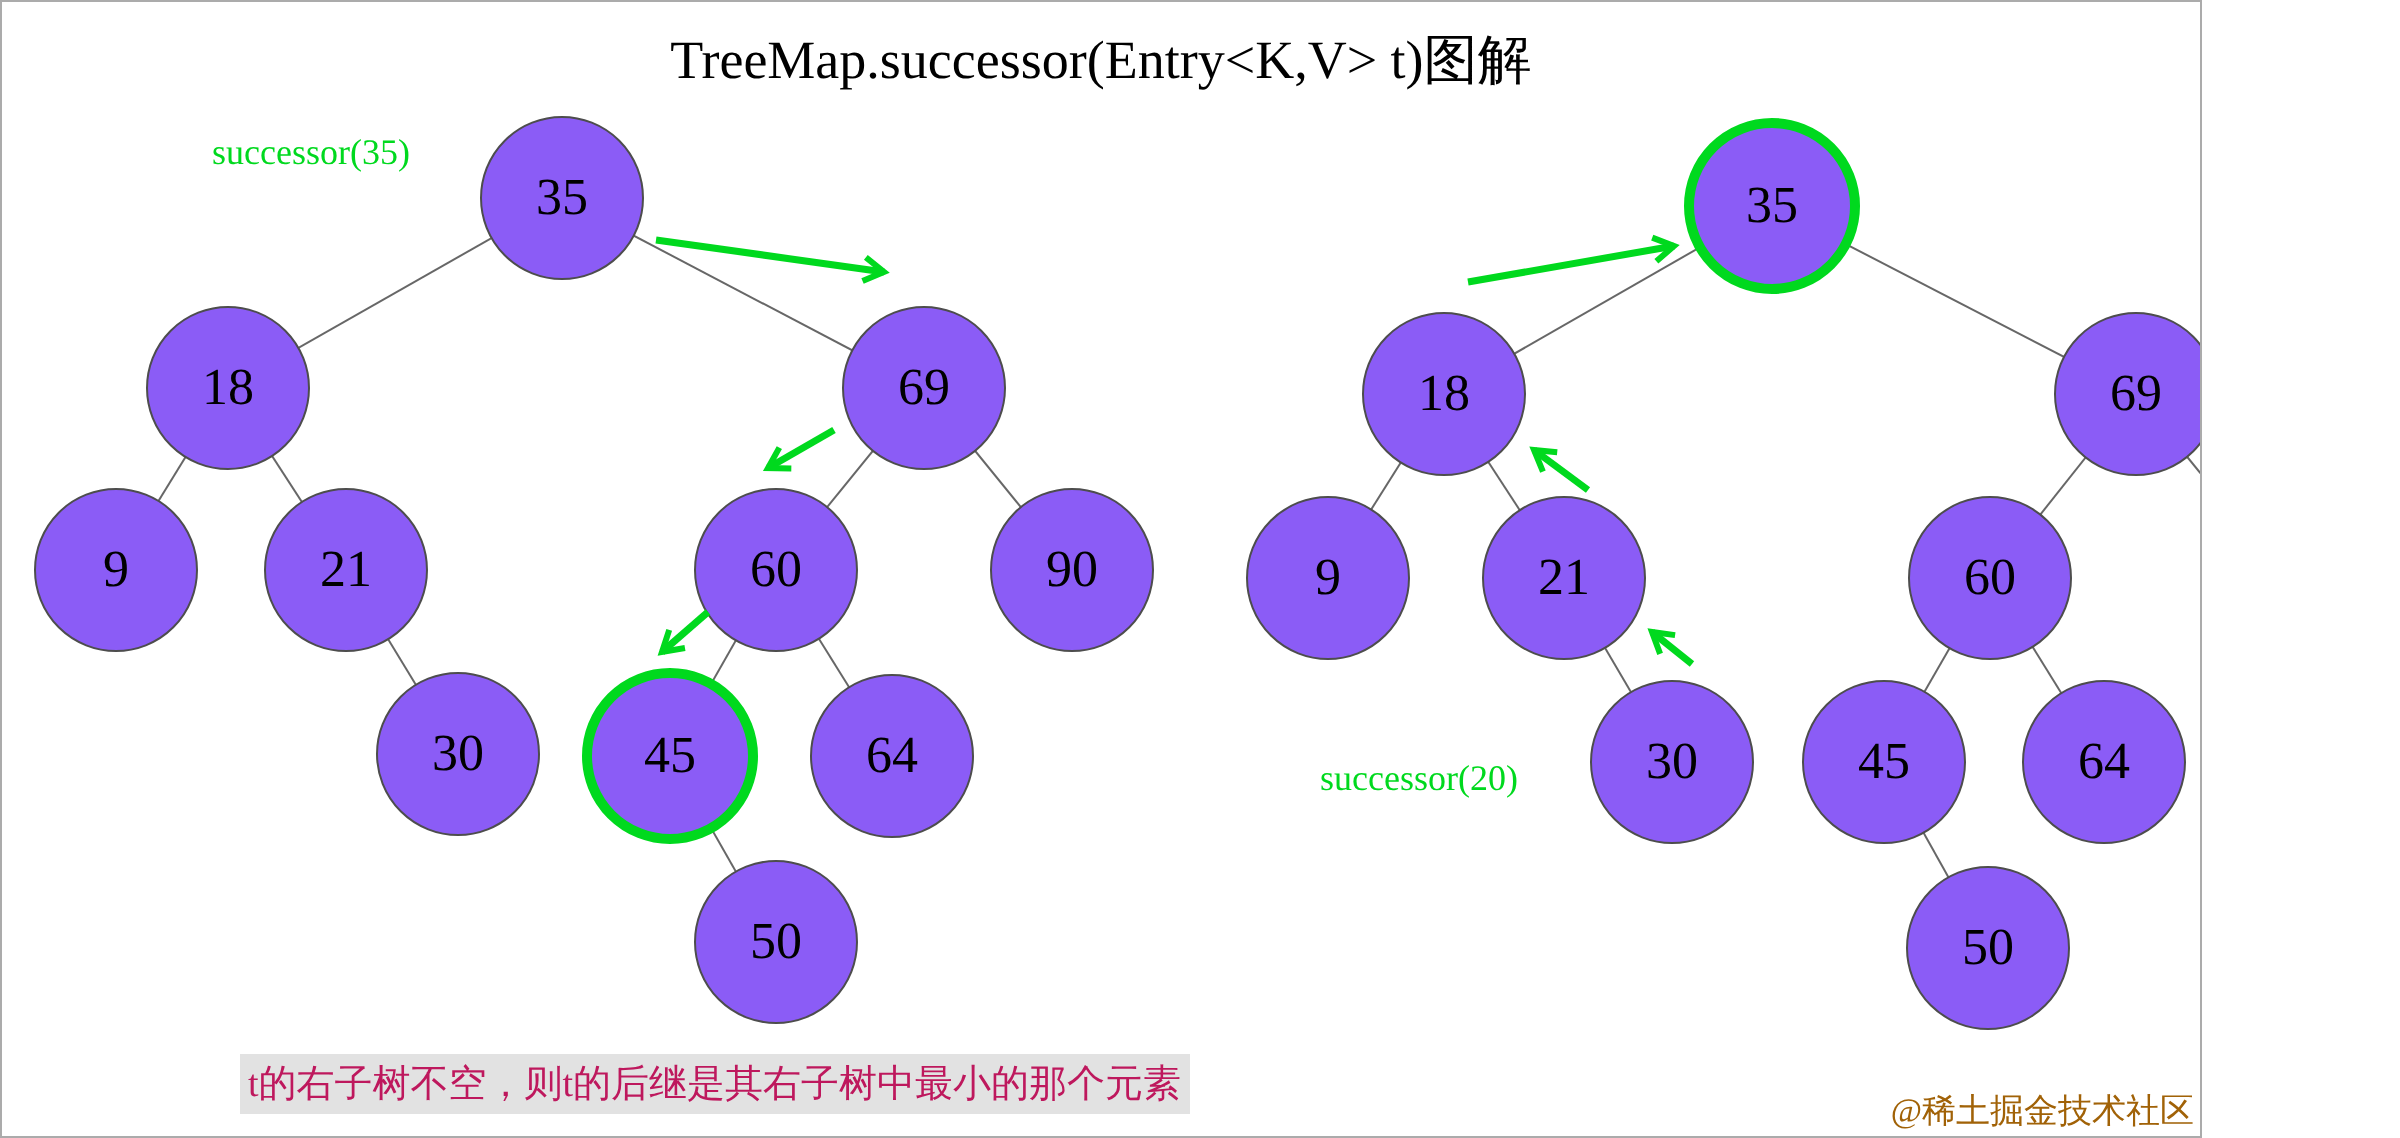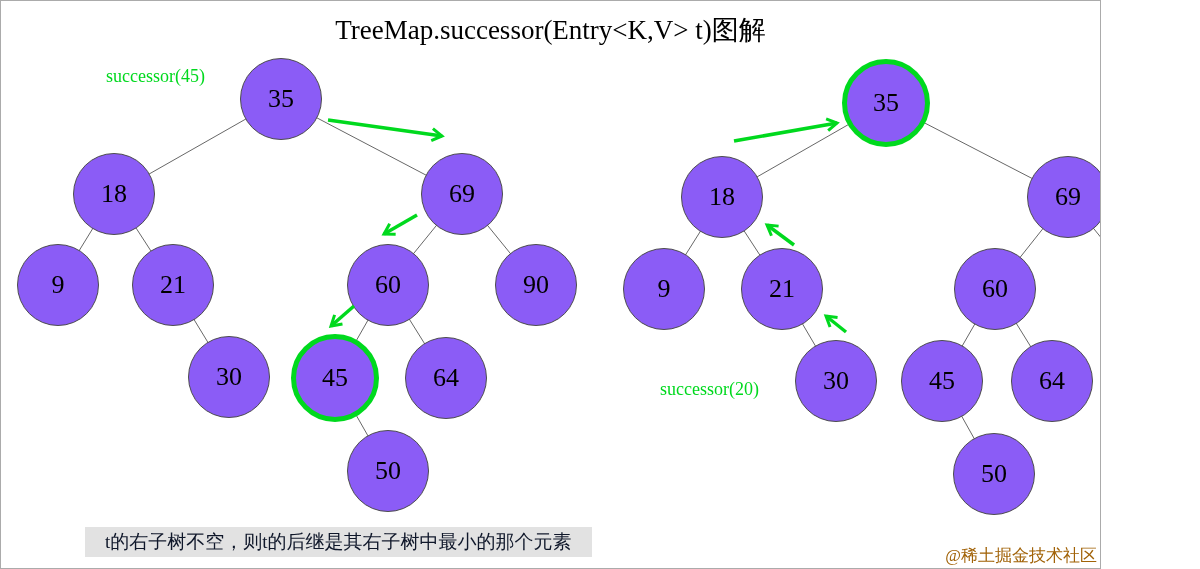--- a/index.html
+++ b/index.html
@@ -43,25 +43,26 @@
   }
   .label{
     position:absolute;
     color:var(--highlight-green);
     font-size:18px;
     white-space:nowrap;
   }
   .caption{
     position:absolute;
     background:var(--caption-bg);
-    color:#0f172a;
+    color:#be185d;
     font-size:19px;
-    padding:2px 20px;
+    padding:2px 4px;
     white-space:nowrap;
     z-index:3;
+    margin-left:35px;
   }
   .watermark{
     position:absolute;
     right:3px;top:543px;
     color:#a16207;
     font-size:17px;
     white-space:nowrap;
     z-index:4;
   }
 </style>
@@ -112,21 +113,21 @@
       <line class="arrow" x1="416" y1="214" x2="383" y2="233" marker-end="url(#vee)"></line>
       <line class="arrow" x1="353" y1="305" x2="330" y2="325" marker-end="url(#vee)"></line>
     </g>
     <g>
       <line class="arrow" x1="733" y1="140" x2="836" y2="122" marker-end="url(#vee)"></line>
       <line class="arrow" x1="793" y1="244" x2="766" y2="224" marker-end="url(#vee)"></line>
       <line class="arrow" x1="845" y1="331" x2="825" y2="315" marker-end="url(#vee)"></line>
     </g>
   </svg>
 
-  <div class="label" style="left:105px;top:65px">successor(45)</div>
+  <div class="label" style="left:105px;top:65px">successor(35)</div>
   <div class="label" style="left:659px;top:378px">successor(20)</div>
 
   <div class="node" style="left:239px;top:57px">35</div>
   <div class="node" style="left:72px;top:152px">18</div>
   <div class="node" style="left:420px;top:152px">69</div>
   <div class="node" style="left:16px;top:243px">9</div>
   <div class="node" style="left:131px;top:243px">21</div>
   <div class="node" style="left:187px;top:335px">30</div>
   <div class="node" style="left:346px;top:243px">60</div>
   <div class="node" style="left:494px;top:243px">90</div>

